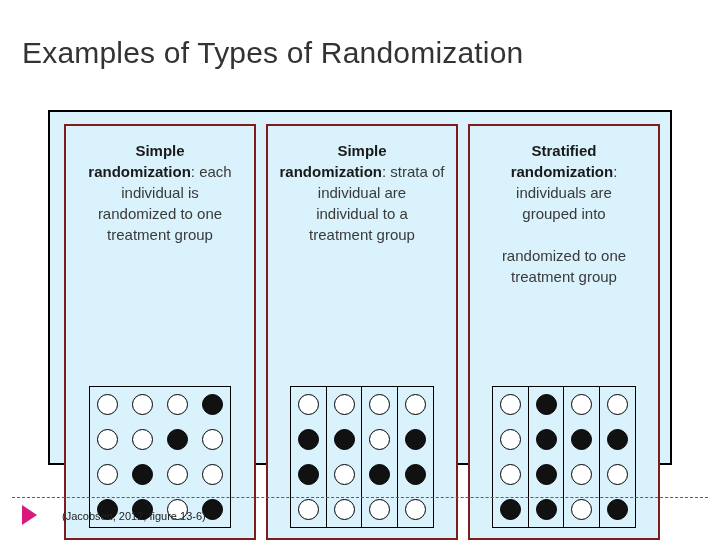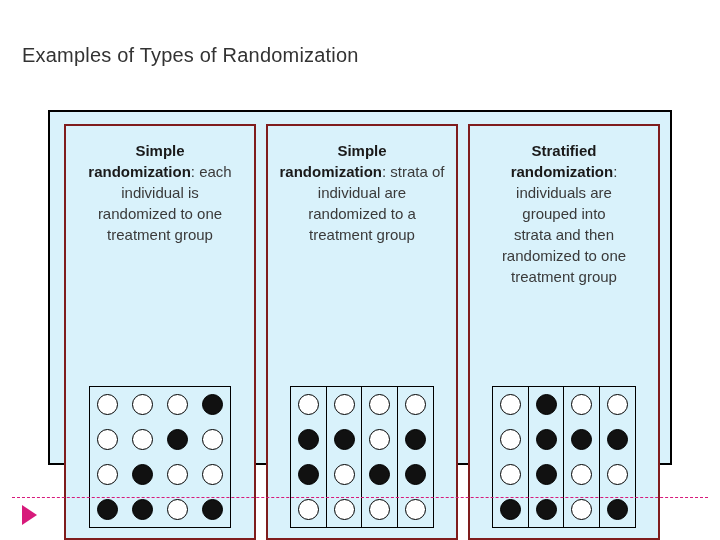--- a/index.html
+++ b/index.html
@@ -13,22 +13,22 @@
   }
   #slide {
     position: relative;
     width: 720px;
     height: 540px;
     background: #ffffff;
   }
   #slide-title {
     position: absolute;
     left: 22px;
-    top: 44px;
-    font-size: 20px;
+    top: 36px;
+    font-size: 30px;
     color: #333333;
     letter-spacing: 0.2px;
     white-space: nowrap;
   }
 
   
   #figure {
     position: absolute;
     left: 48px;
     top: 110px;
@@ -217,21 +217,21 @@
               </div>
           </div>
         </div>
       </div>
 
       <div class="panel">
         <div class="panel-caption">
           <span class="hl">Simple</span><br>
           <span class="hl">randomization</span><span>: strata of</span><br>
           <span>individual are</span><br>
-          <span>randomized to a</span><br>
+          <span>individual to a</span><br>
           <span>treatment group</span>
         </div>
         <div class="grid-wrap">
           <div class="colgroup">
             <div class="colbox">
               <div class="cell">
                   <span class="dot open"></span>
                 </div>
               <div class="cell">
                   <span class="dot filled"></span>
@@ -287,21 +287,21 @@
             </div>
           </div>
         </div>
       </div>
 
       <div class="panel">
         <div class="panel-caption">
           <span class="hl">Stratified</span><br>
           <span class="hl">randomization</span><span>: individuals are</span><br>
           <span>grouped into</span><br>
-          <span>strata and then</span><br>
+          <br>
           <span>randomized to one</span><br>
           <span>treatment group</span>
         </div>
         <div class="grid-wrap">
           <div class="colgroup">
             <div class="colbox">
               <div class="cell">
                   <span class="dot open"></span>
                 </div>
               <div class="cell">
@@ -358,14 +358,15 @@
             </div>
           </div>
         </div>
       </div>
 
     </div>
   </div>
 
   <div id="footer-rule"></div>
   <div id="footer-arrow"></div>
+  <div id="footer-source">(Jacobsen, 2012, figure 13-6)</div>
 
 </div>
 
 </body></html>

